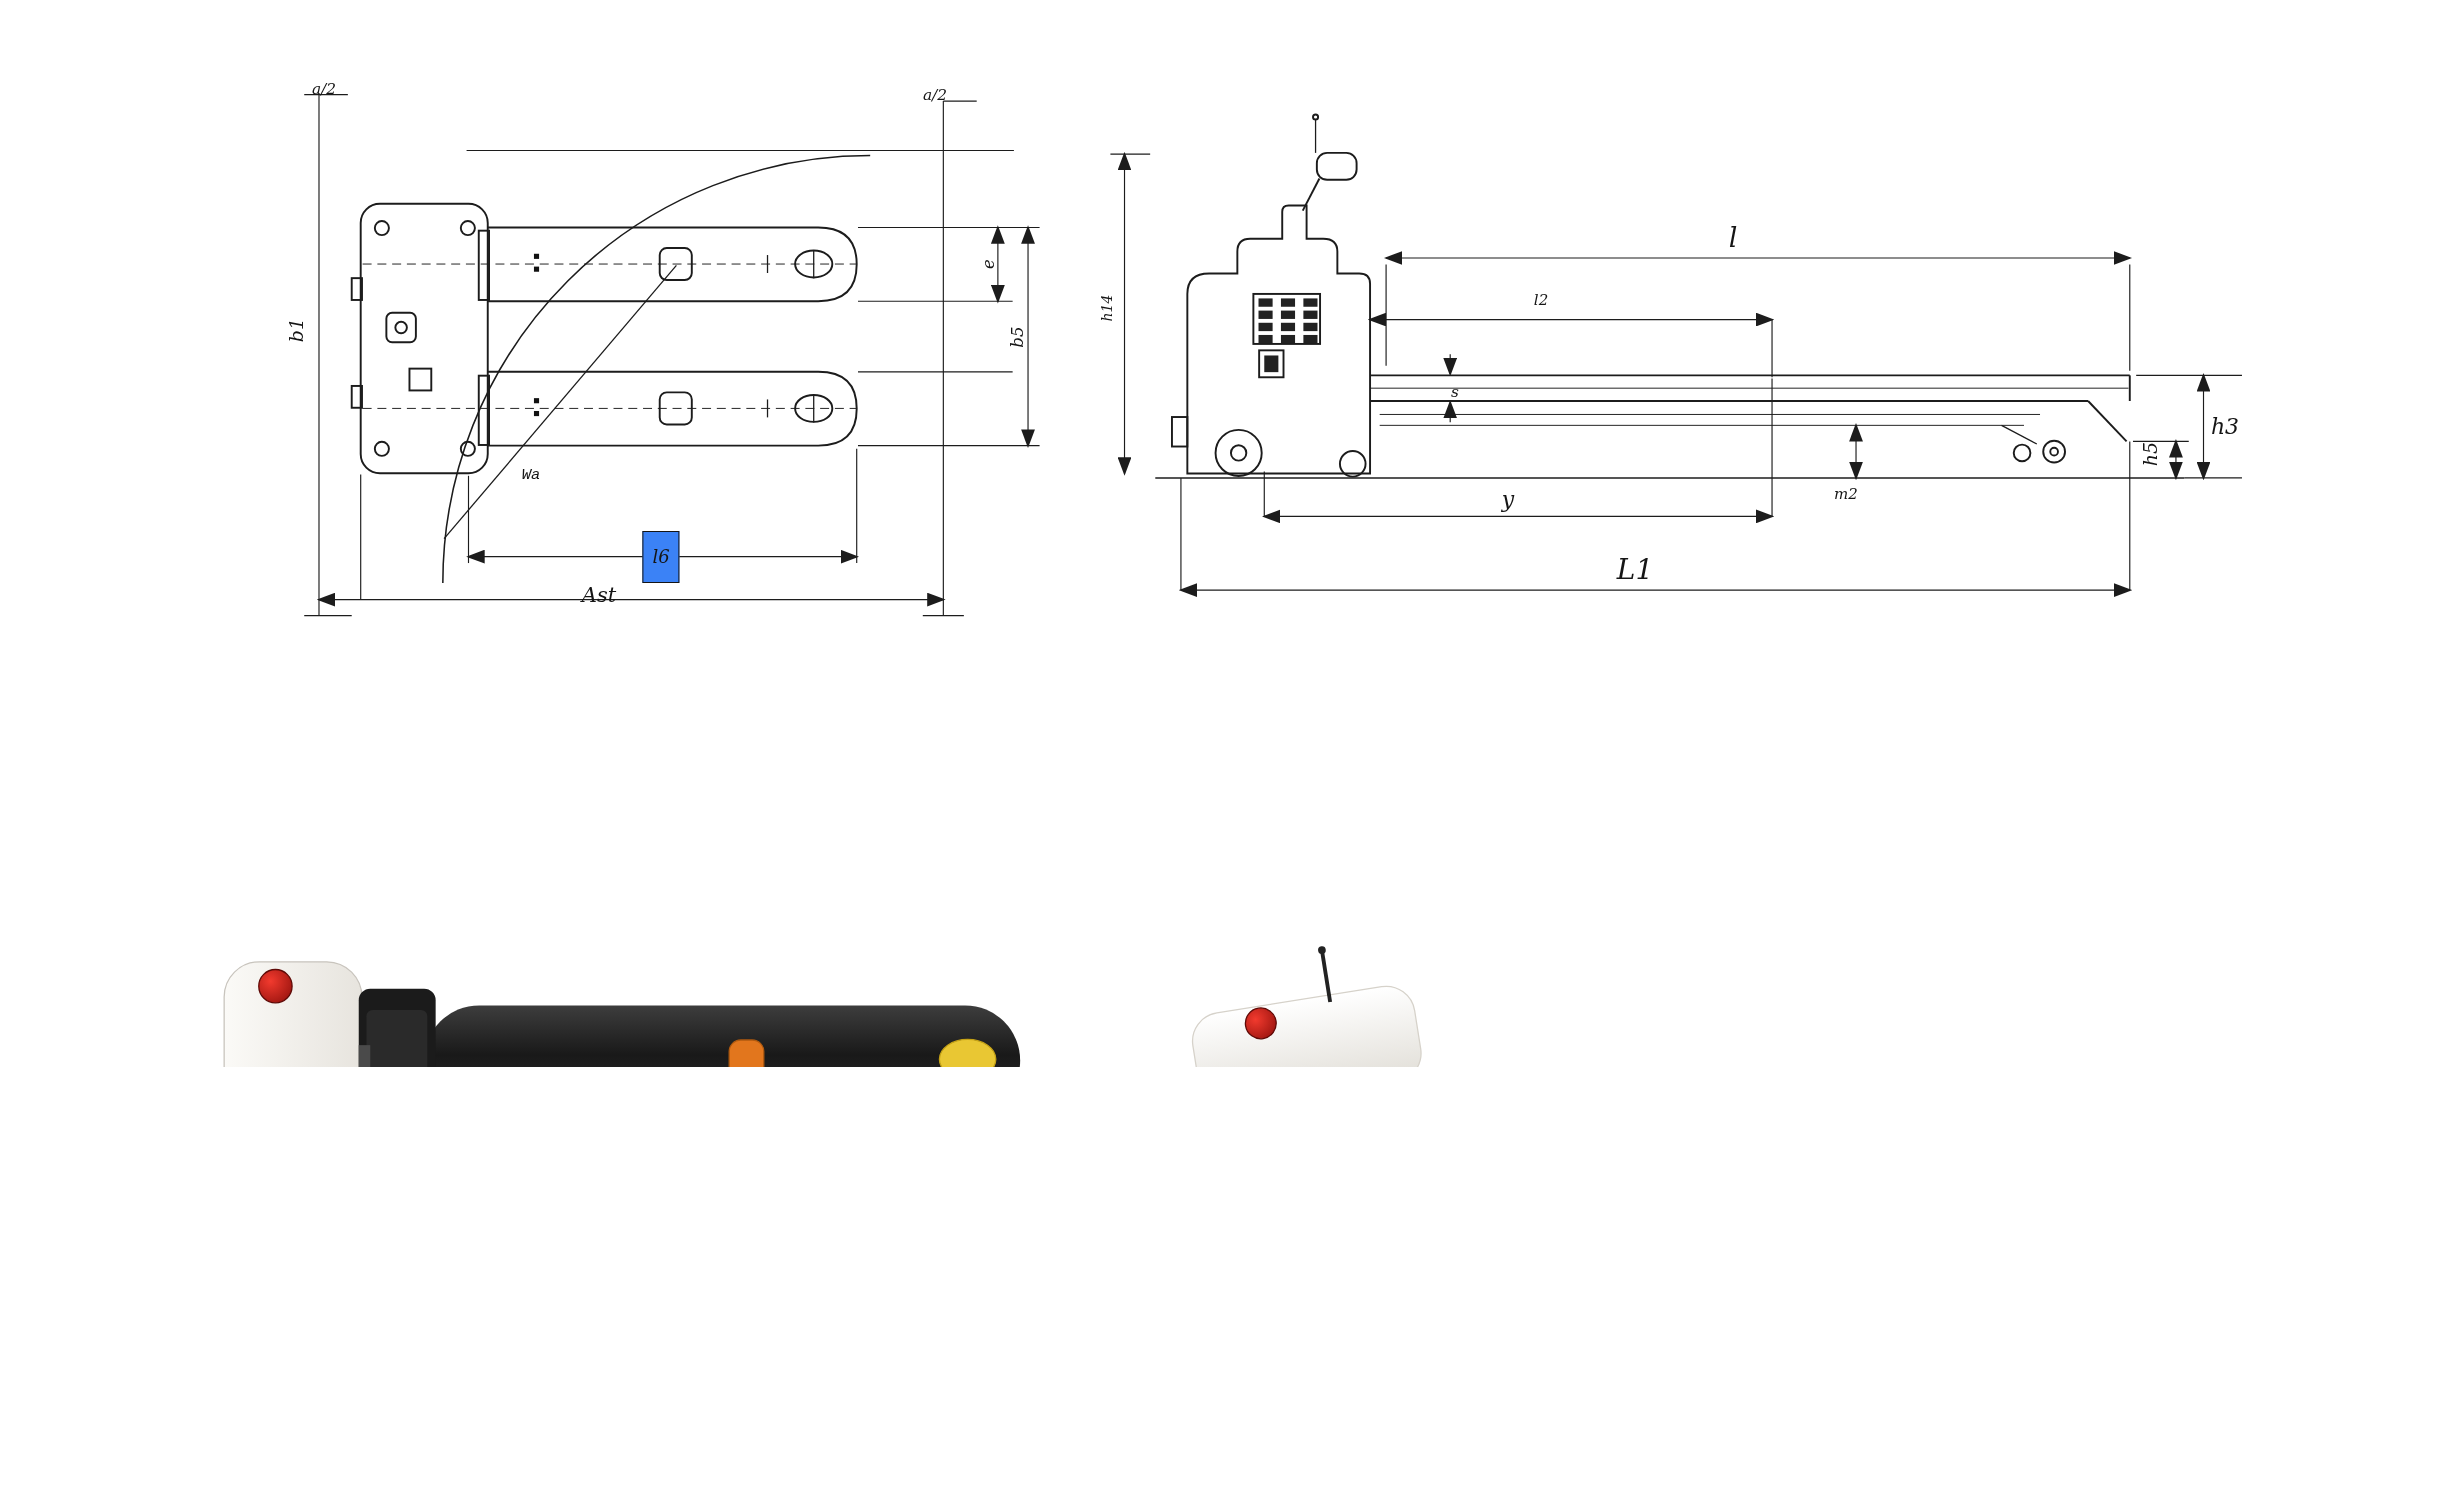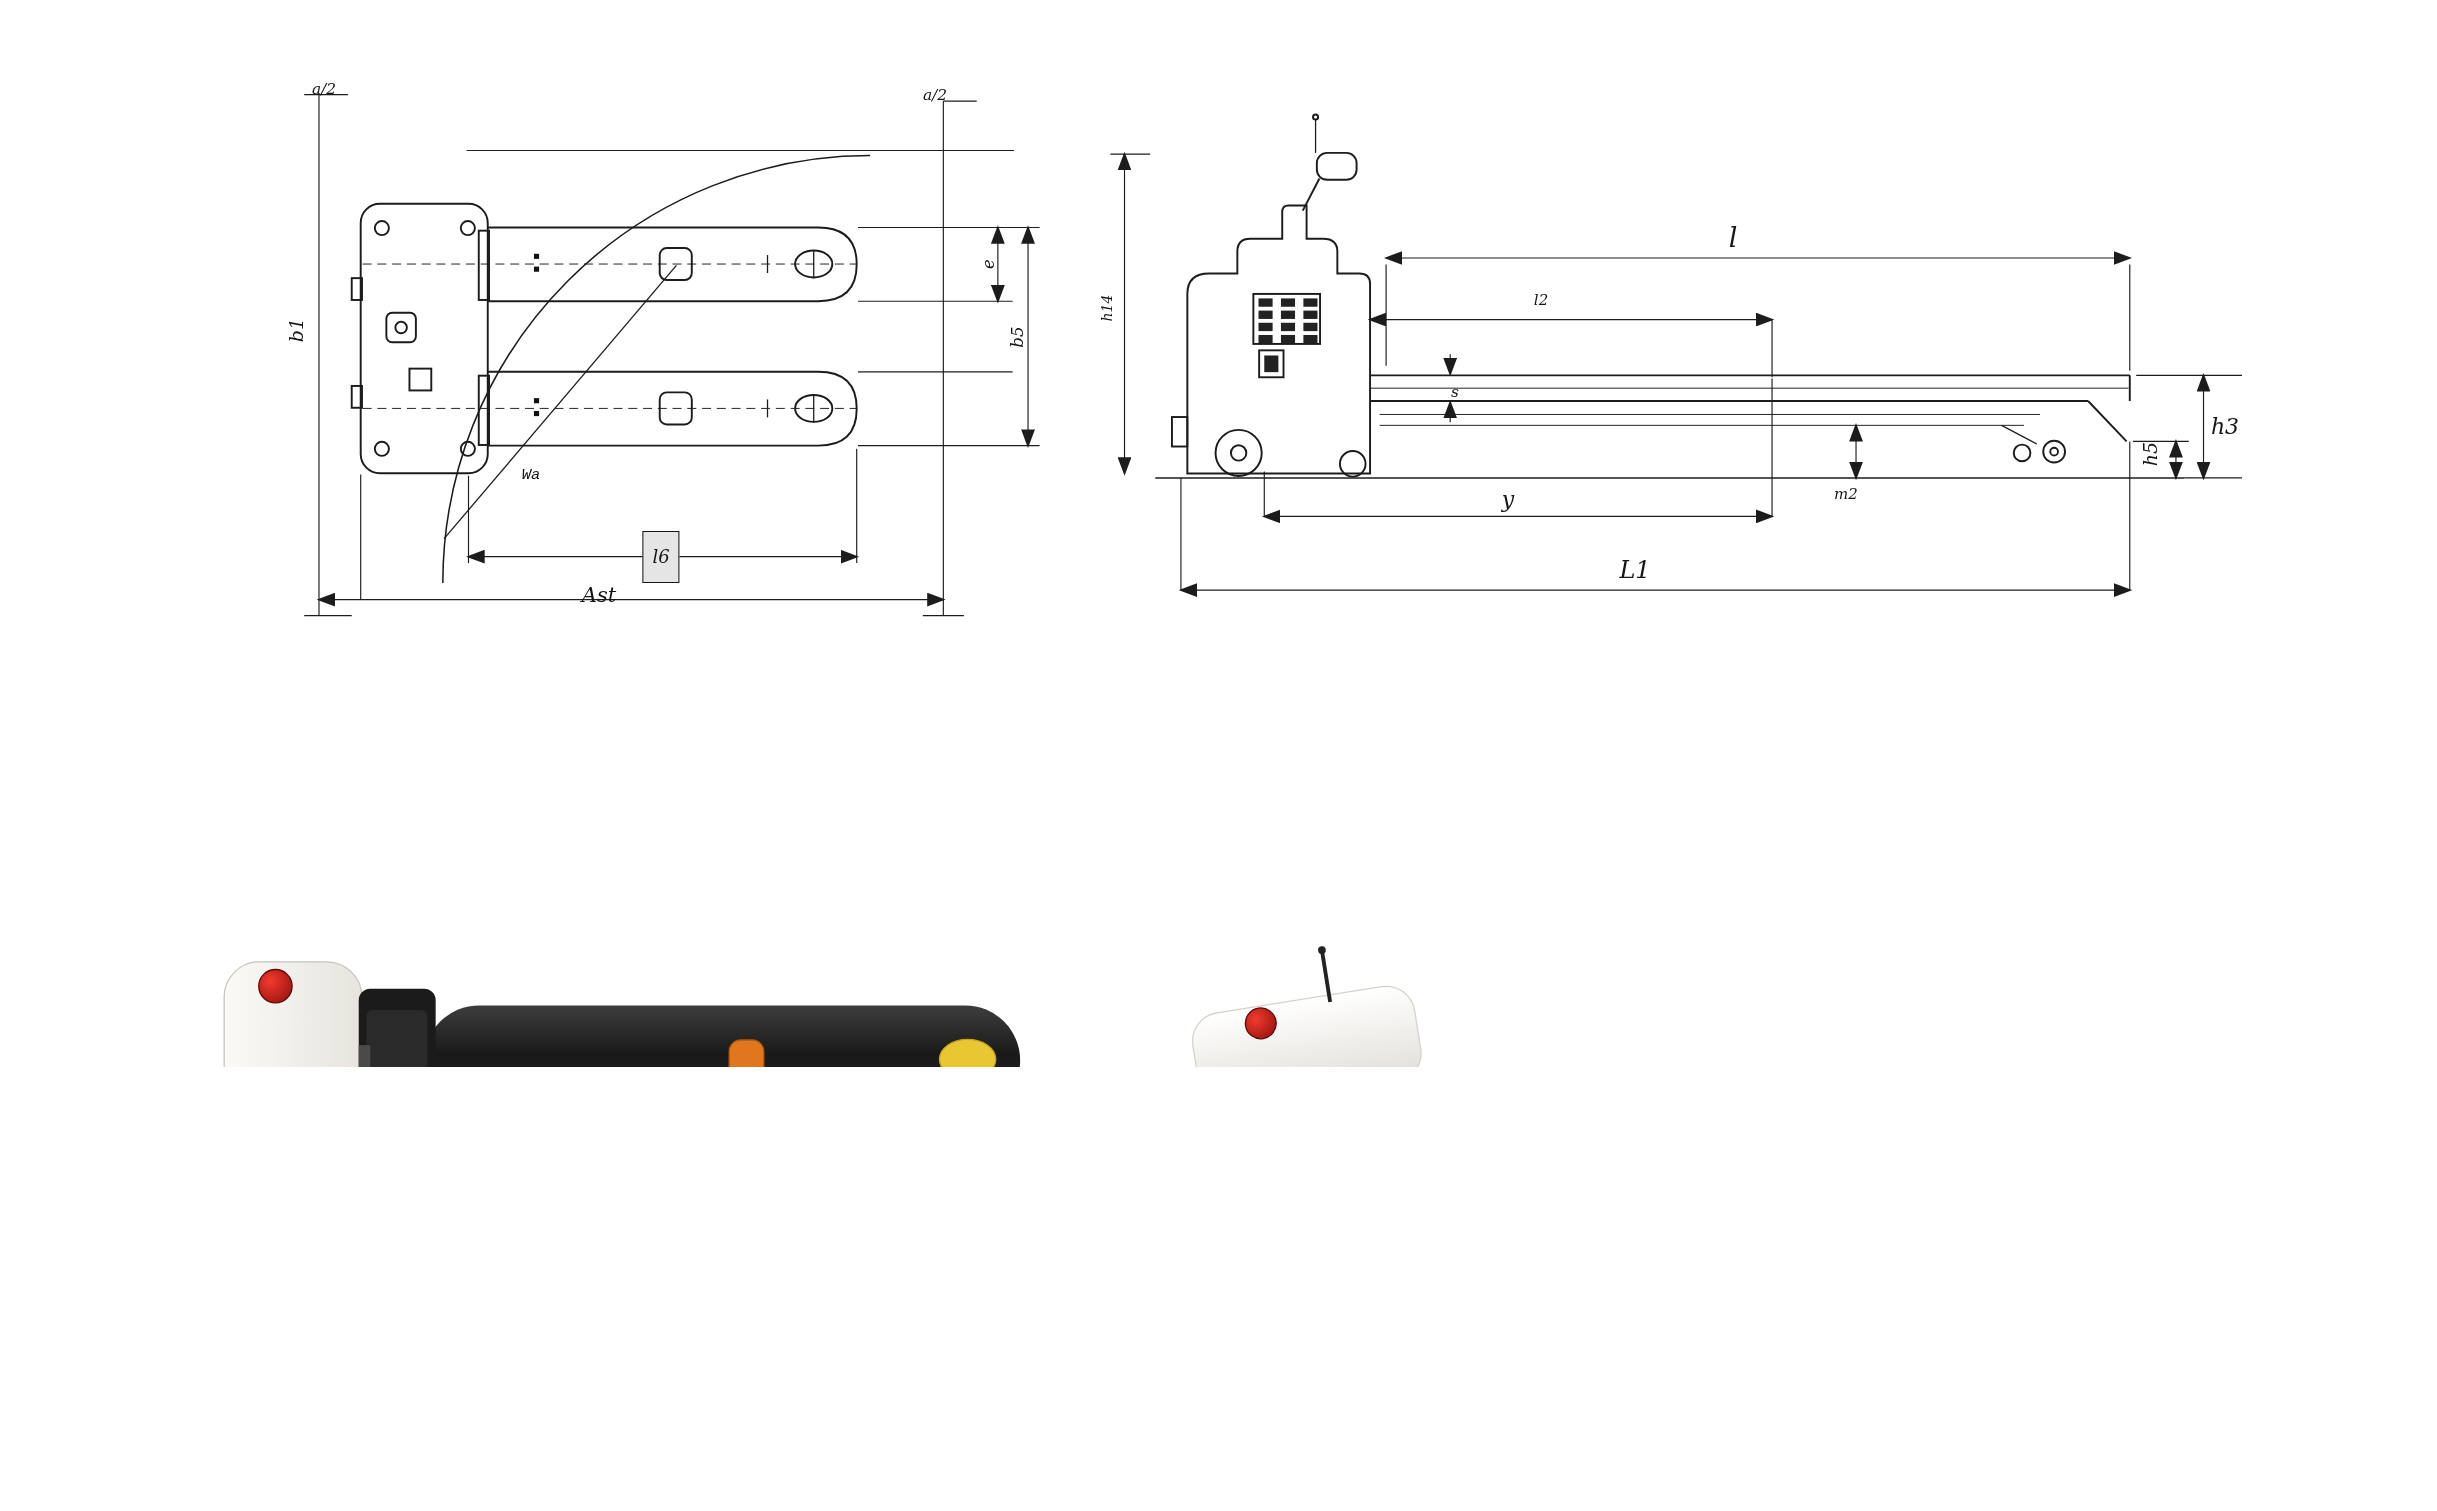--- a/index.html
+++ b/index.html
@@ -2,21 +2,21 @@
 <html style="font-size:10.3px"><head>
 <meta charset="utf-8">
 <style>
   html,body{margin:0;padding:0;background:#ffffff;}
   #canvas{position:relative;width:2438px;height:1067px;background:#ffffff;overflow:hidden;
           font-family:"DejaVu Serif", serif;}
   svg{position:absolute;}
   .dim-label{position:absolute;color:#151515;font-style:italic;line-height:1;
              transform:translate(-50%,-50%);white-space:nowrap;}
   .dim-label.rot{transform:translate(-50%,-50%) rotate(-90deg);}
-  .dim-label.boxed{border:1.6px solid #151515;background:#e5e5e5;padding:16px 9px;font-style:italic;}
+  .dim-label.boxed{border:1.6px solid #151515;background:#3b82f6;padding:16px 9px;font-style:italic;}
 </style>
 </head>
 <body>
 
 <div id="canvas">
 
   <svg style="left:276px;top:6.4px" width="770" height="629" viewBox="0 0 1200 980">
     <defs>
       <marker id="ar1" markerWidth="16" markerHeight="12" refX="14" refY="6" orient="auto-start-reverse">
         <path d="M0,0 L16,6 L0,12 Z" fill="#1c1c1c"></path>
@@ -163,21 +163,21 @@
   <div class="dim-label rot" style="left:1017px;top:337px;font-size:16.7px;">b5</div>
   <div class="dim-label boxed" style="left:661px;top:557px;font-size:18px;">l6</div>
   <div class="dim-label" style="left:599px;top:583px;font-size:21px;margin-top:12px;">Ast</div>
   <div class="dim-label" style="left:531px;top:476px;font-size:15.4px;font-family:Liberation Mono, monospace;">Wa</div>
 
   <div class="dim-label rot" style="left:1107px;top:308px;font-size:14px;">h14</div>
   <div class="dim-label" style="left:1733px;top:237px;font-size:27px;">l</div>
   <div class="dim-label" style="left:1541px;top:300px;font-size:15px;">l2</div>
   <div class="dim-label" style="left:1455px;top:393px;font-size:15.4px;">s</div>
   <div class="dim-label" style="left:1508px;top:500px;font-size:22px;">y</div>
-  <div class="dim-label" style="left:1635px;top:570px;font-size:24px;">L1</div>
+  <div class="dim-label" style="left:1635px;top:570px;font-size:28px;">L1</div>
   <div class="dim-label" style="left:2225px;top:427px;font-size:22px;">h3</div>
   <div class="dim-label rot" style="left:2150px;top:454px;font-size:19px;">h5</div>
   <div class="dim-label" style="left:1846px;top:494px;font-size:15px;">m2</div>
 
   <svg style="left:212px;top:949px" width="828" height="423" viewBox="0 0 1290 660">
     <defs>
       <linearGradient id="g-body" x1="0" y1="0" x2="1" y2="0">
         <stop offset="0" stop-color="#fbfaf7"></stop>
           <stop offset="1" stop-color="#e7e4de"></stop>
       </linearGradient>

